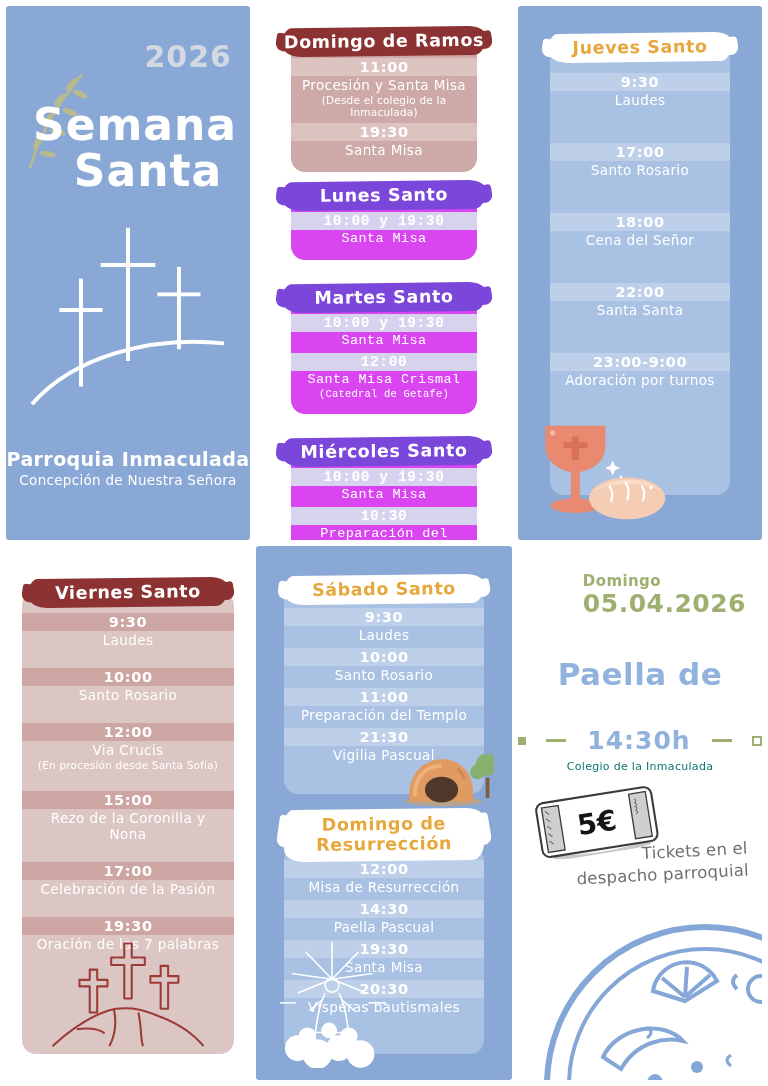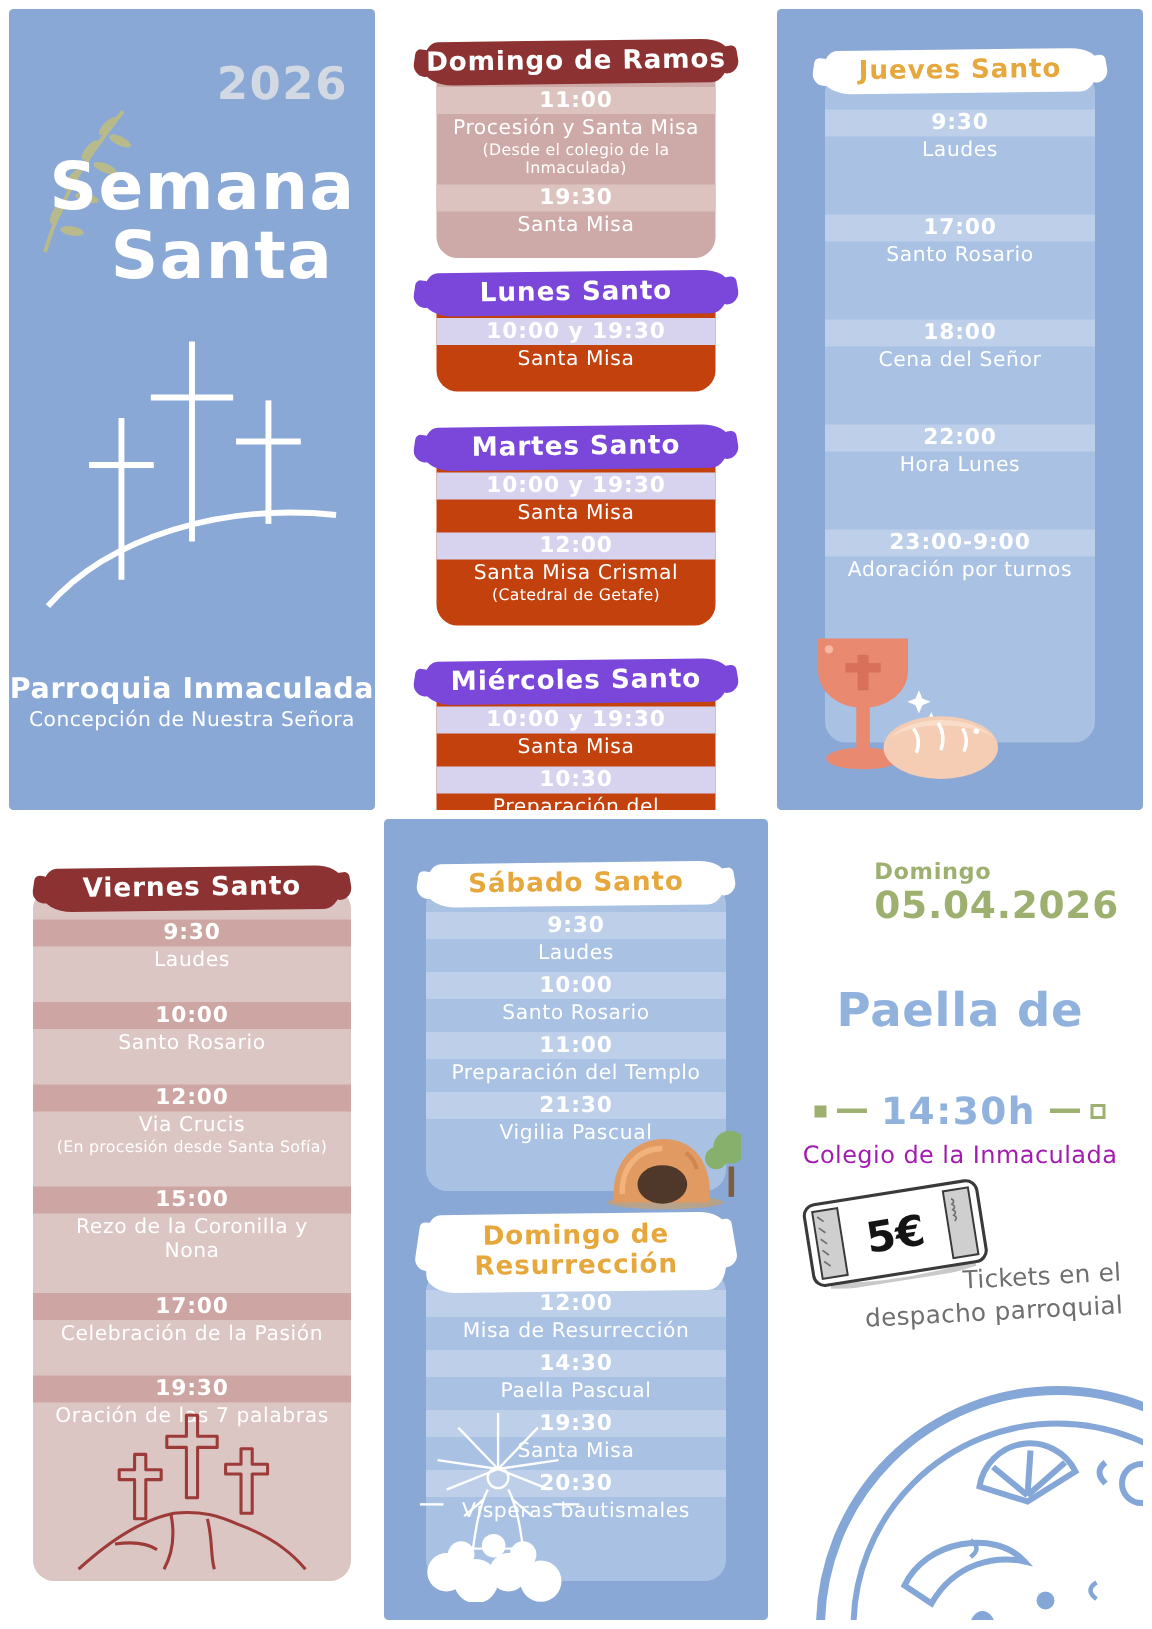--- a/index.html
+++ b/index.html
@@ -27,21 +27,21 @@
   .brush::before{left:-6px;border-radius:5px 9px 7px 11px;transform:rotate(9deg);}
   .brush::after{right:-6px;border-radius:9px 5px 11px 7px;transform:rotate(-9deg);}
   .brush.red{background:#8d3232;color:#ffffff;}
   .brush.pur{background:#7b46da;color:#ffffff;}
   .brush.whi{background:#ffffff;color:#e6a83c;}
 
   
   .sheet{position:relative;margin-top:-15px;border-radius:14px;padding:17px 0 9px;z-index:1;}
   .rose-a{background:#cdaaa7;}  .rose-a .stripe{background:#dcc3c0;}
   .rose-b{background:#dcc6c3;}  .rose-b .stripe{background:#cda5a2;}
-  .lav{background:#c2410c;}     .lav .stripe{background:#d7d3ee;}
+  .lav{background:#d946ef;font-family:Liberation Mono, monospace;}     .lav .stripe{background:#d7d3ee;}
   .blu{background:#a9c1e2;}     .blu .stripe{background:#bdcfe9;}
 
   .event{margin-bottom:5px;}
   .stripe{padding:1px 0;}
   .time{display:block;text-align:center;font-size:14.5px;font-weight:bold;color:#fff;letter-spacing:.6px;}
   .ename{text-align:center;font-size:13.5px;color:#fff;letter-spacing:.4px;margin-top:1px;padding:0 8px;}
   .enote{text-align:center;font-size:10.5px;color:#fff;letter-spacing:.2px;margin-top:1px;padding:0 2px;}
 
   
   .cover-year{position:absolute;top:33px;right:18px;font-size:30px;font-weight:bold;color:#d3d9e3;letter-spacing:1px;}
@@ -83,26 +83,26 @@
   .bm-day2 .event{margin-bottom:5px;}
   .risen{position:absolute;left:-8px;bottom:-14px;z-index:2;}
 
   
   .br-date{position:absolute;top:26px;right:16px;color:#9db06f;}
   .br-date .d1{font-size:15px;font-weight:bold;letter-spacing:.4px;}
   .br-date .d2{font-size:25px;font-weight:bold;letter-spacing:.5px;margin-top:-1px;}
   .paella-title{position:absolute;top:92px;left:0;width:100%;text-align:center;color:#90b2dd;font-weight:bold;line-height:1.05;}
   .paella-title .t1{display:block;font-size:31px;letter-spacing:.5px;}
   .paella-title .t2{display:block;font-size:32px;letter-spacing:.5px;}
-  .time-row{position:absolute;top:180px;left:0;width:100%;display:flex;align-items:center;justify-content:center;gap:7px;}
+  .time-row{position:absolute;top:180px;left:0;width:100%;display:flex;align-items:center;justify-content:space-between;gap:7px;}
   .time-row .sq{width:8px;height:8px;background:#9db06f;}
   .time-row .sq.outline{background:transparent;border:2.5px solid #9db06f;width:6px;height:6px;}
   .time-row .dash{width:20px;height:3px;background:#9db06f;}
   .time-row .tval{font-size:25px;font-weight:bold;color:#90b2dd;letter-spacing:1px;padding:0 2px;}
-  .loc{position:absolute;top:214px;left:0;width:100%;text-align:center;color:#a21caf;font-size:16px;letter-spacing:.3px;}
+  .loc{position:absolute;top:214px;left:0;width:100%;text-align:center;color:#0f766e;font-size:11px;letter-spacing:.3px;}
   .ticket{position:absolute;left:18px;top:246px;transform:rotate(-9deg);}
   .tickets-text{position:absolute;right:14px;top:296px;text-align:right;color:#6f6f6f;font-size:16.5px;line-height:1.35;transform:rotate(-3deg);letter-spacing:.2px;}
   .paella-art{position:absolute;left:7px;top:359px;}
 </style>
 </head>
 <body>
 
 <div class="poster">
 
   <div class="cell bg-blue">
@@ -243,21 +243,21 @@
         <div class="event">
           <div class="stripe">
               <span class="time">18:00</span>
             </div>
           <div class="ename">Cena del Señor</div>
         </div>
         <div class="event">
           <div class="stripe">
               <span class="time">22:00</span>
             </div>
-          <div class="ename">Hora Lunes</div>
+          <div class="ename">Santa Santa</div>
         </div>
         <div class="event">
           <div class="stripe">
               <span class="time">23:00-9:00</span>
             </div>
           <div class="ename">Adoración por turnos</div>
         </div>
       </div>
     </section>
     <svg class="chalice" width="138" height="100" viewBox="0 0 150 110">

